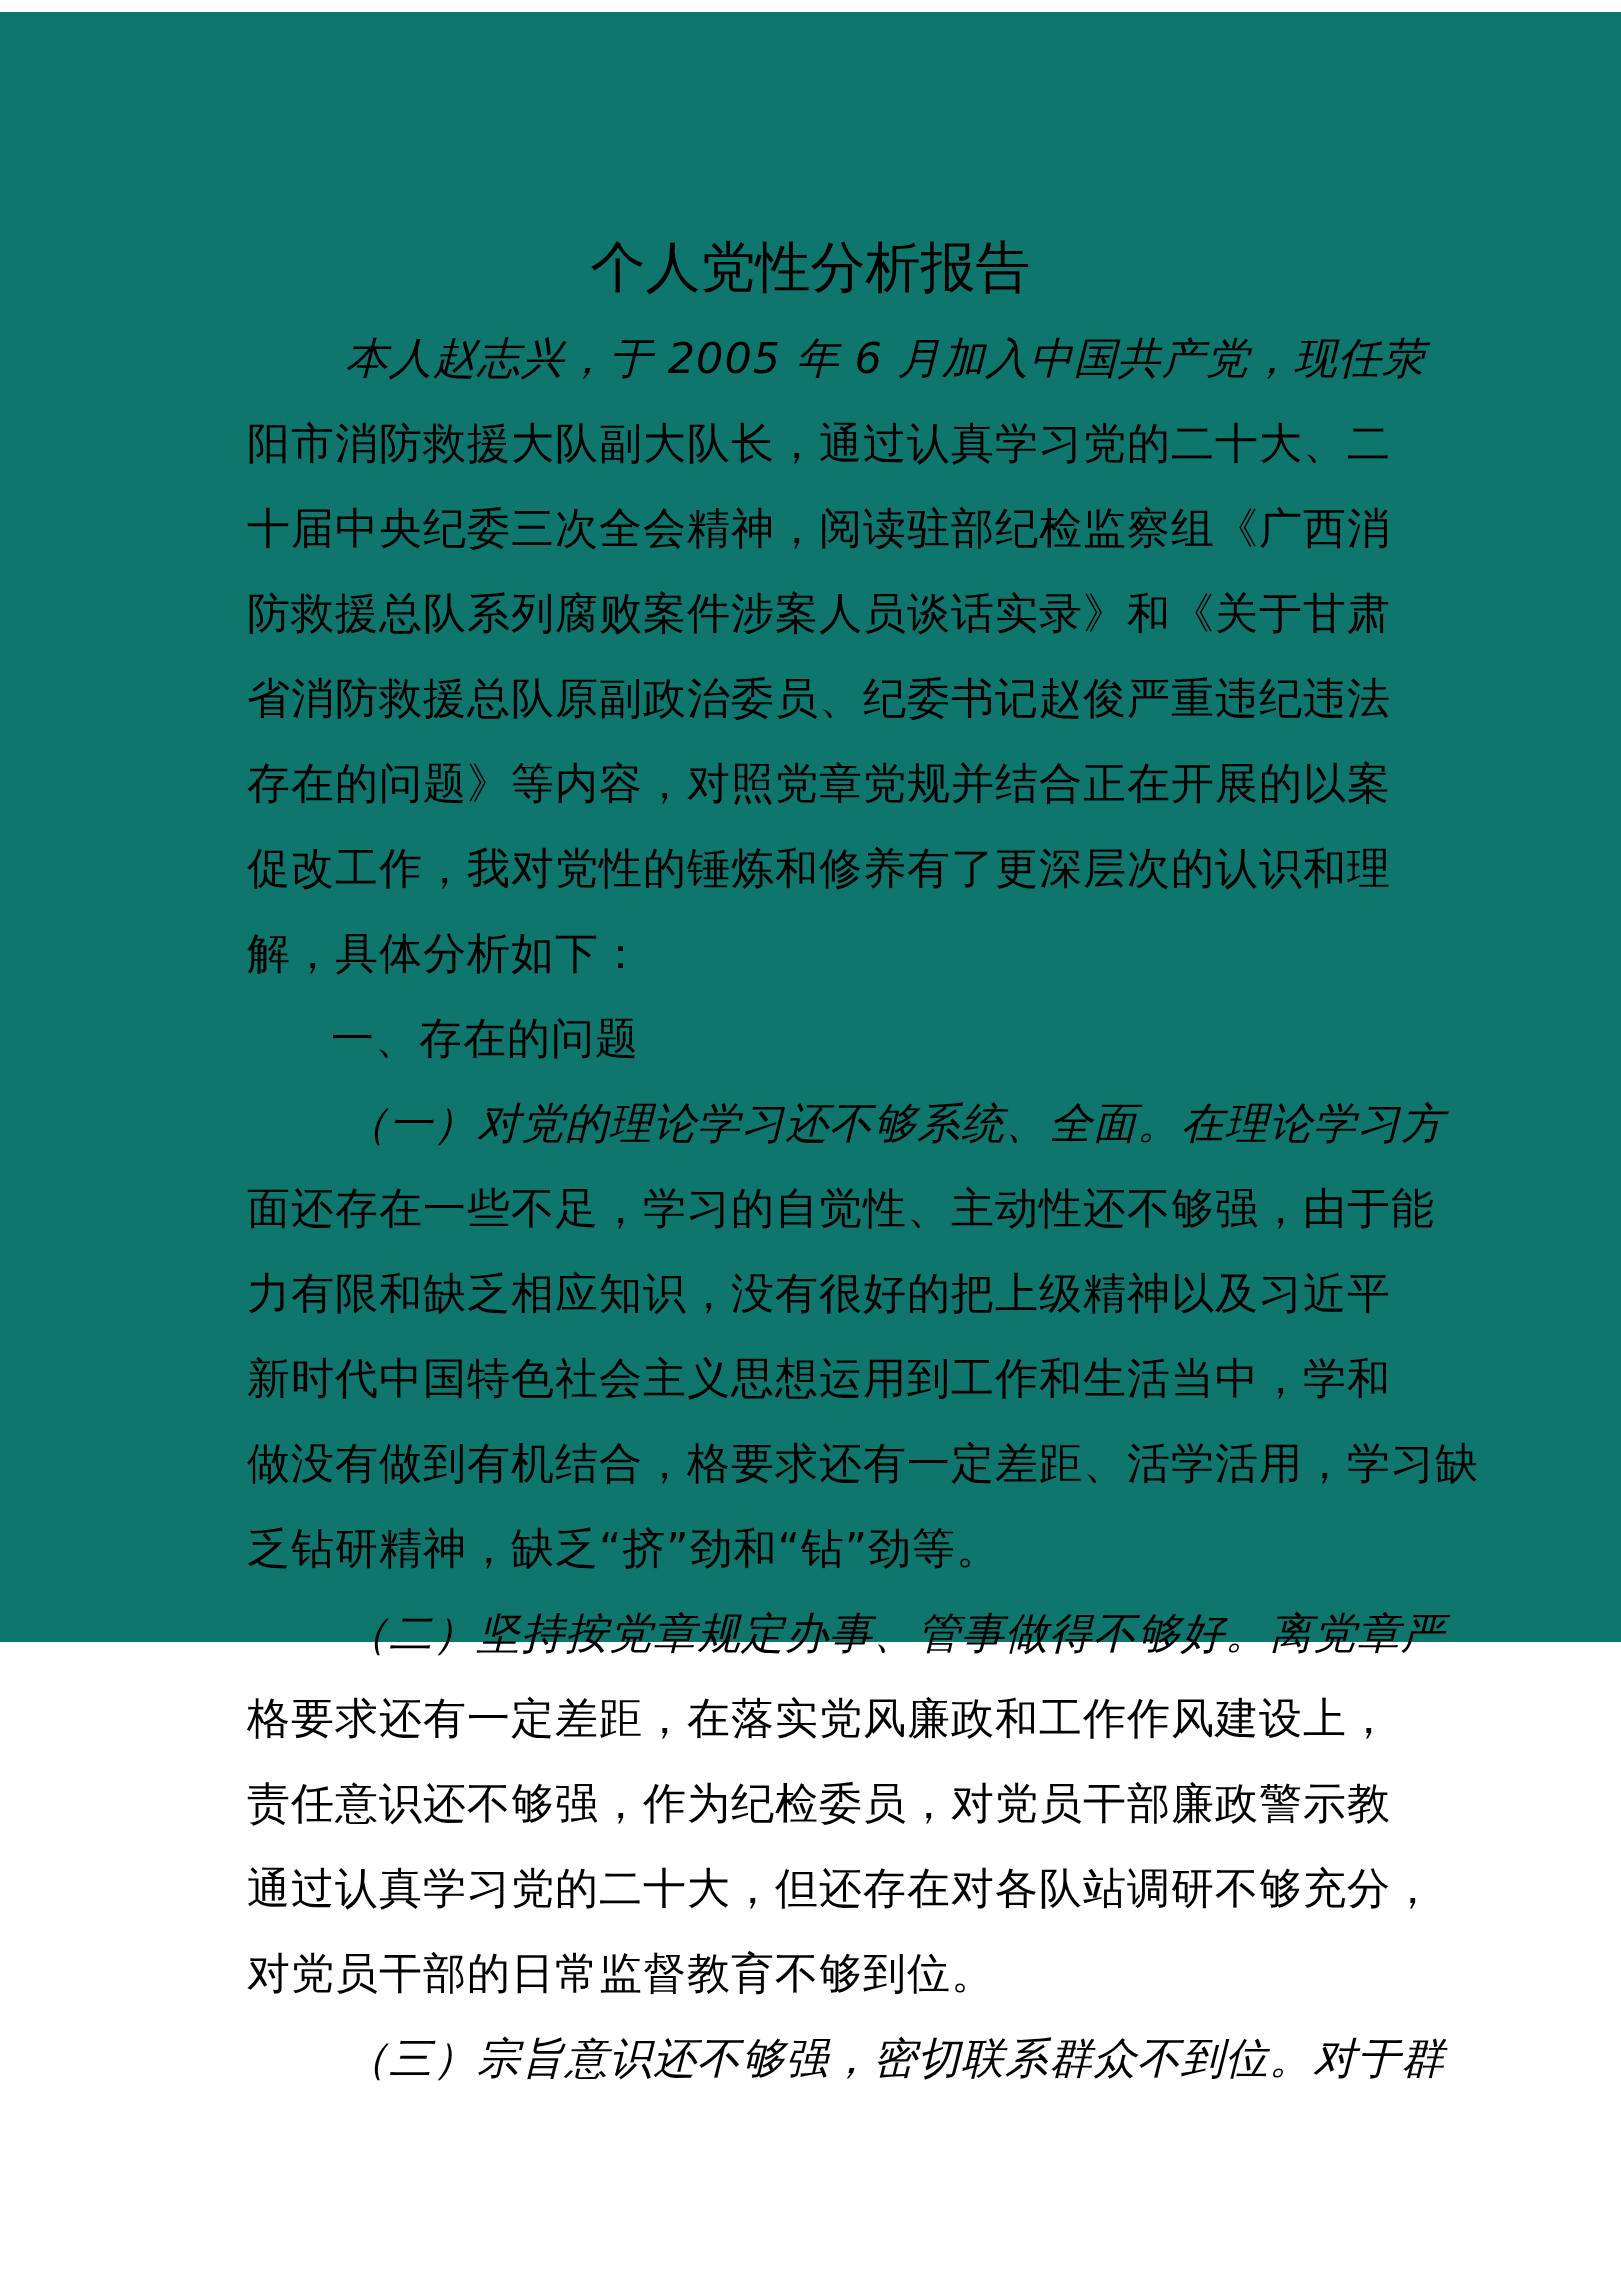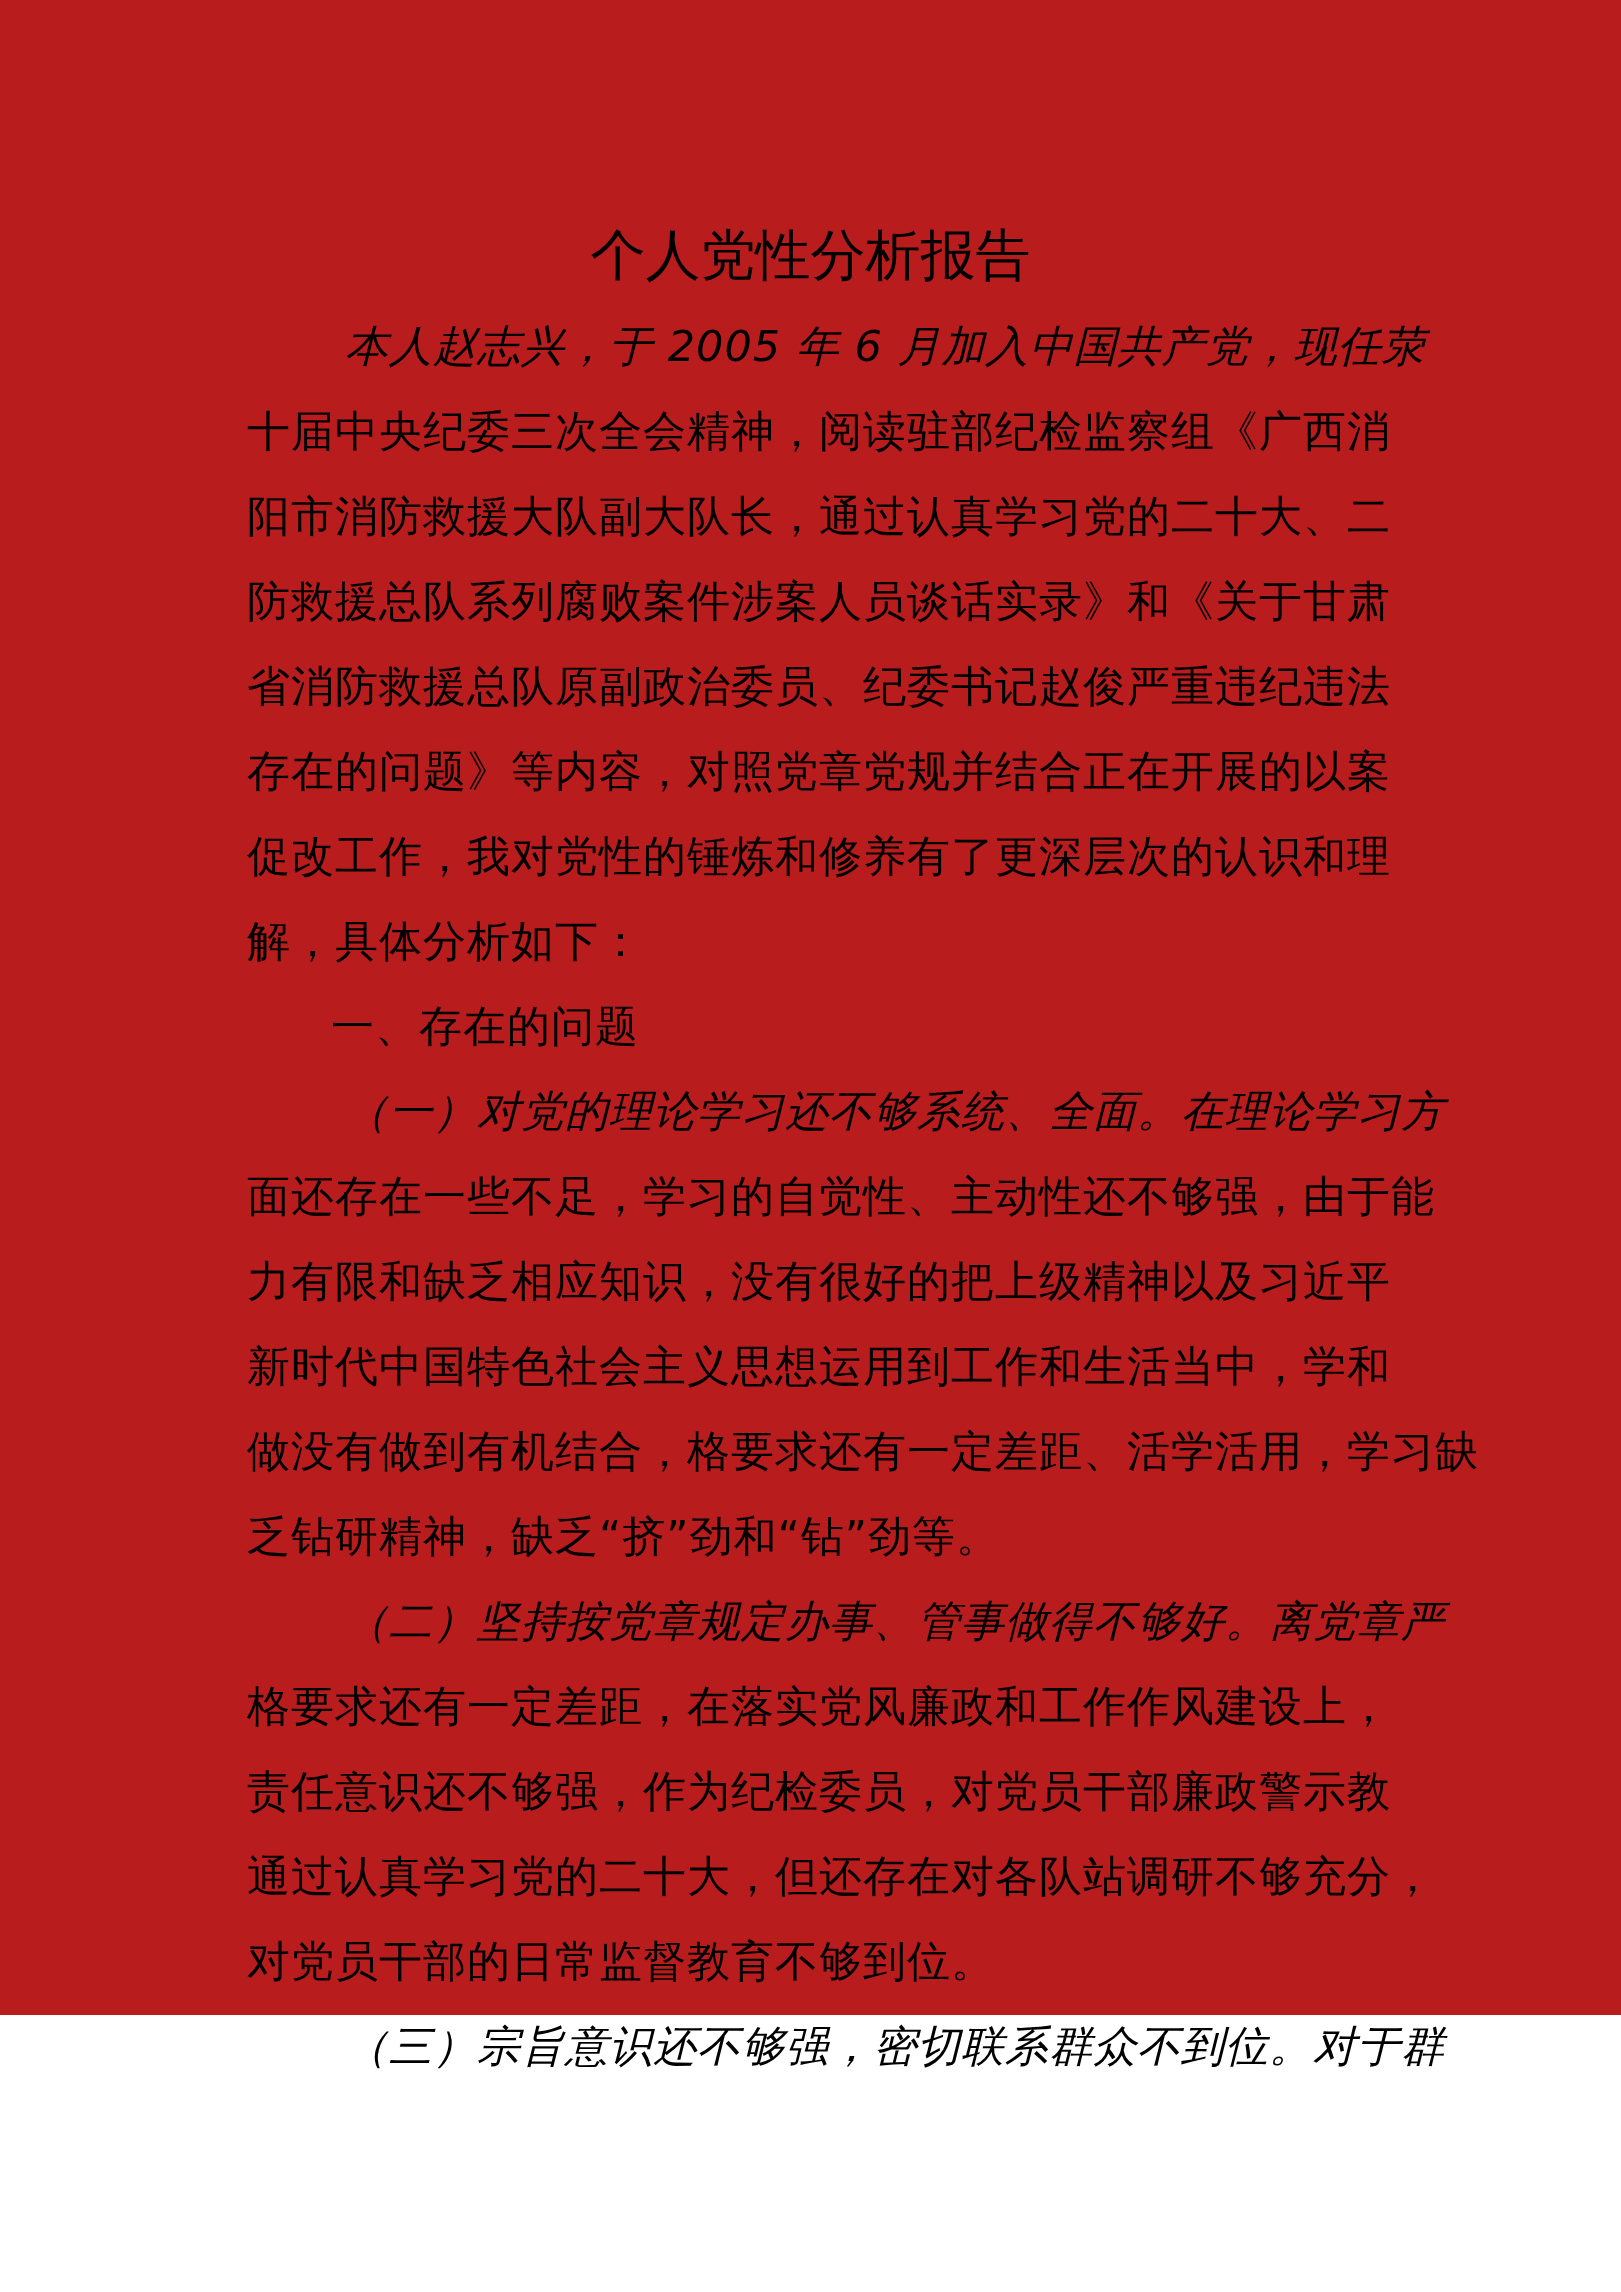--- a/index.html
+++ b/index.html
@@ -1,35 +1,35 @@
 <!DOCTYPE html>
 <html><head>
 <meta charset="utf-8">
 <style>
   html, body { margin: 0; padding: 0; background: #ffffff; }
   body { width: 1621px; height: 2293px; position: relative; overflow: hidden;
          font-family: "DejaVu Sans", "Liberation Sans", sans-serif; color: #000; }
-  .page { position: absolute; left: 0; top: 0; width: 1621px; height: 2015px; background: #b91c1c; }
+  .page { position: absolute; left: 0; top: 12px; width: 1621px; height: 1630px; background: #0f766e; }
   .title { position: absolute; top: 221px; left: 0; width: 1621px; text-align: center;
            font-size: 55px; line-height: 69px; letter-spacing: 0px; }
   .body { position: absolute; left: 247px; top: 312px; width: 1147px; }
   .line { height: 85px; line-height: 69px; font-size: 43px; white-space: nowrap;
           letter-spacing: 1px; }
   .indent { padding-left: 98px; font-style: italic; }
   .heading-indent { padding-left: 84px; }
 </style>
 </head>
 <body>
 
 <div class="page">
   <div class="title">个人党性分析报告</div>
   <div class="body" id="body">
       <div class="line indent">本人赵志兴，于 2005 年 6 月加入中国共产党，现任荥</div>
+      <div class="line">阳市消防救援大队副大队长，通过认真学习党的二十大、二</div>
       <div class="line">十届中央纪委三次全会精神，阅读驻部纪检监察组《广西消</div>
-      <div class="line">阳市消防救援大队副大队长，通过认真学习党的二十大、二</div>
       <div class="line">防救援总队系列腐败案件涉案人员谈话实录》和《关于甘肃</div>
       <div class="line">省消防救援总队原副政治委员、纪委书记赵俊严重违纪违法</div>
       <div class="line">存在的问题》等内容，对照党章党规并结合正在开展的以案</div>
       <div class="line">促改工作，我对党性的锤炼和修养有了更深层次的认识和理</div>
       <div class="line">解，具体分析如下：</div>
       <div class="line heading-indent">一、存在的问题</div>
       <div class="line indent">（一）对党的理论学习还不够系统、全面。在理论学习方</div>
       <div class="line">面还存在一些不足，学习的自觉性、主动性还不够强，由于能</div>
       <div class="line">力有限和缺乏相应知识，没有很好的把上级精神以及习近平</div>
       <div class="line">新时代中国特色社会主义思想运用到工作和生活当中，学和</div>

